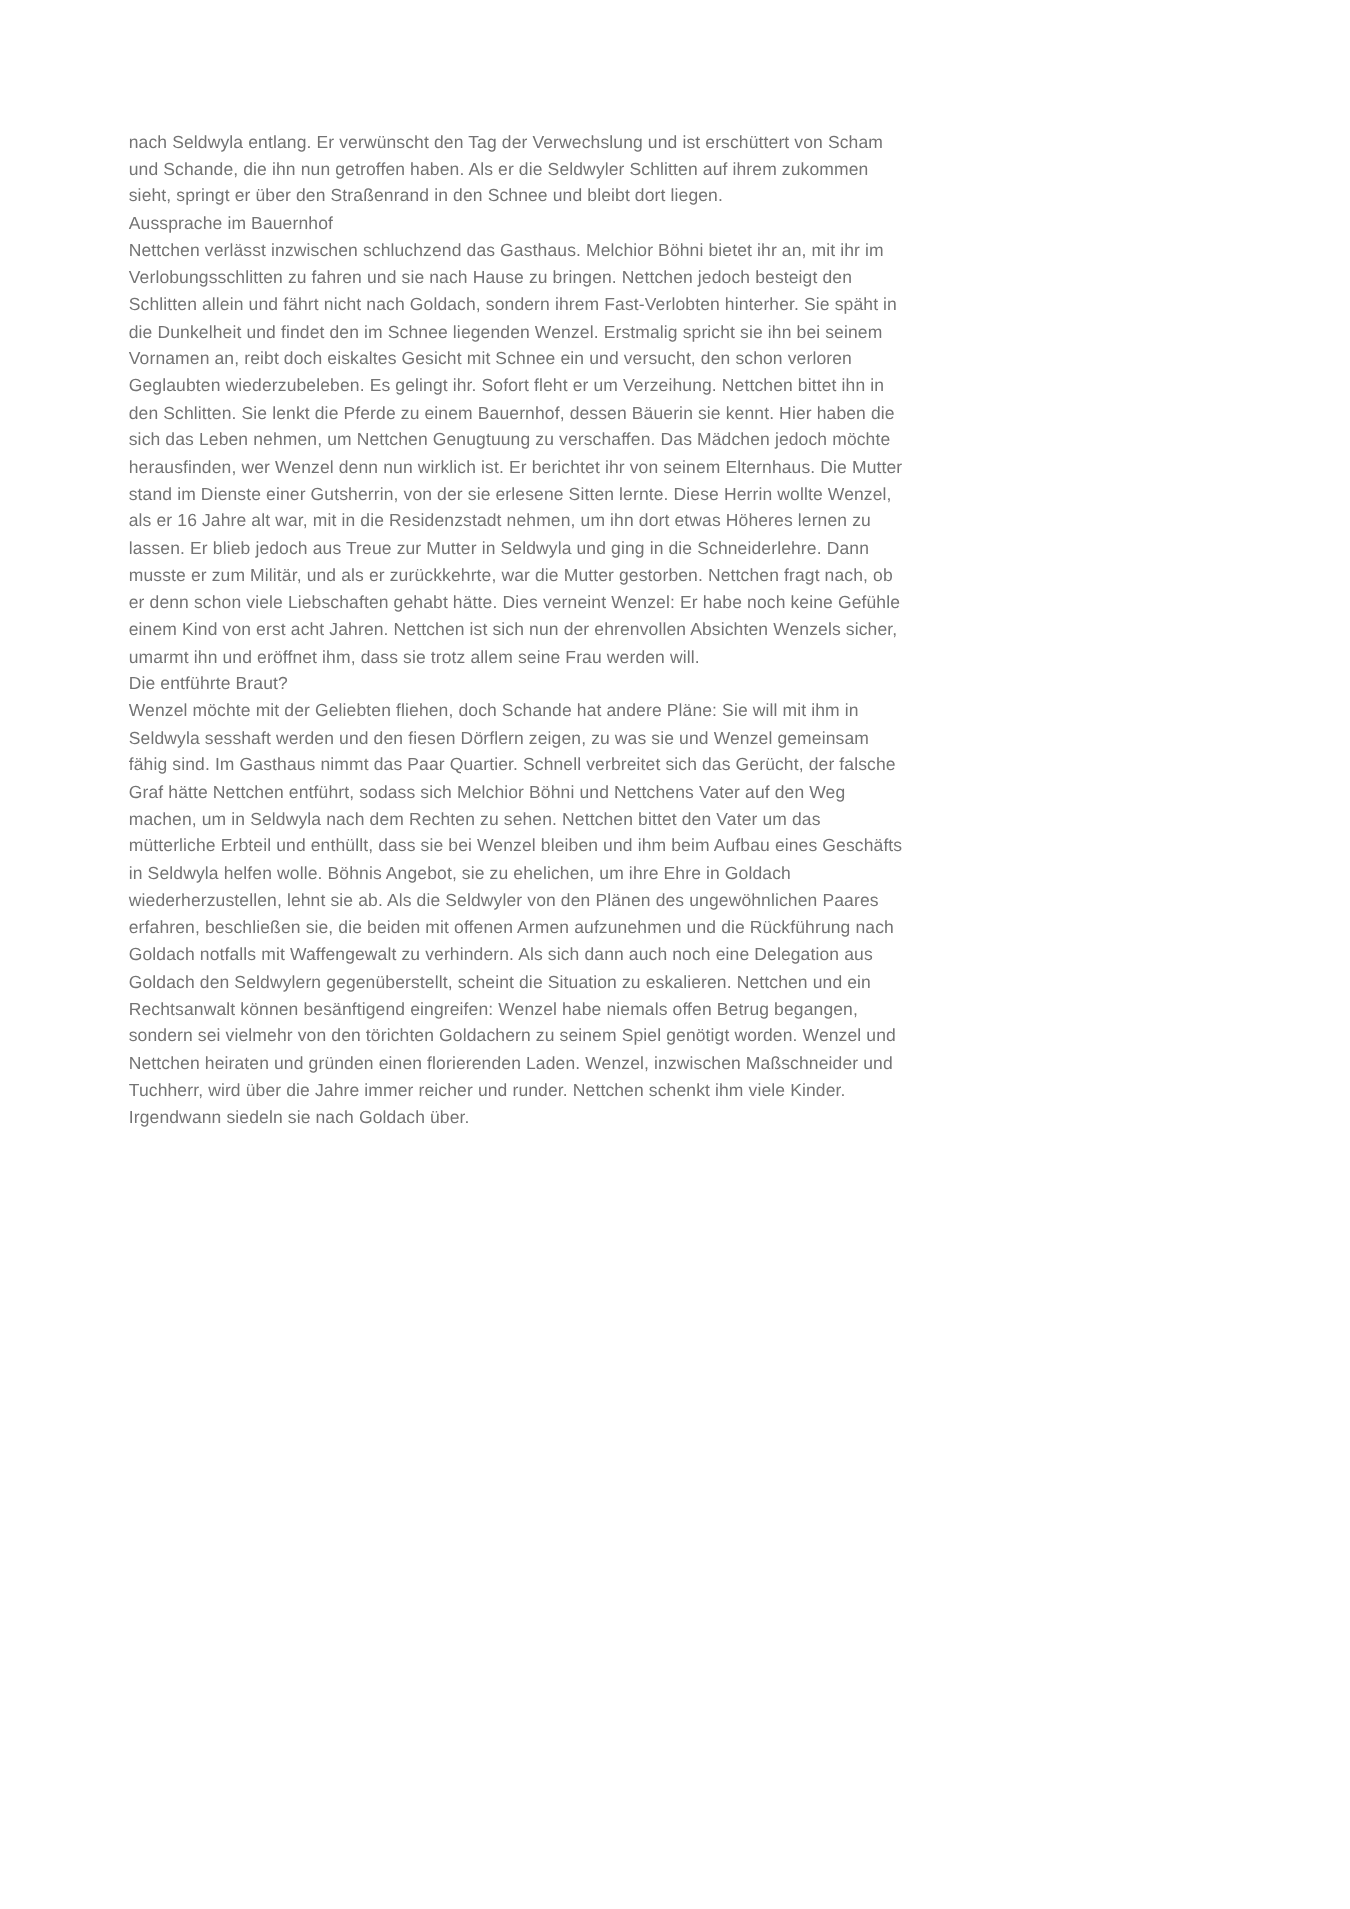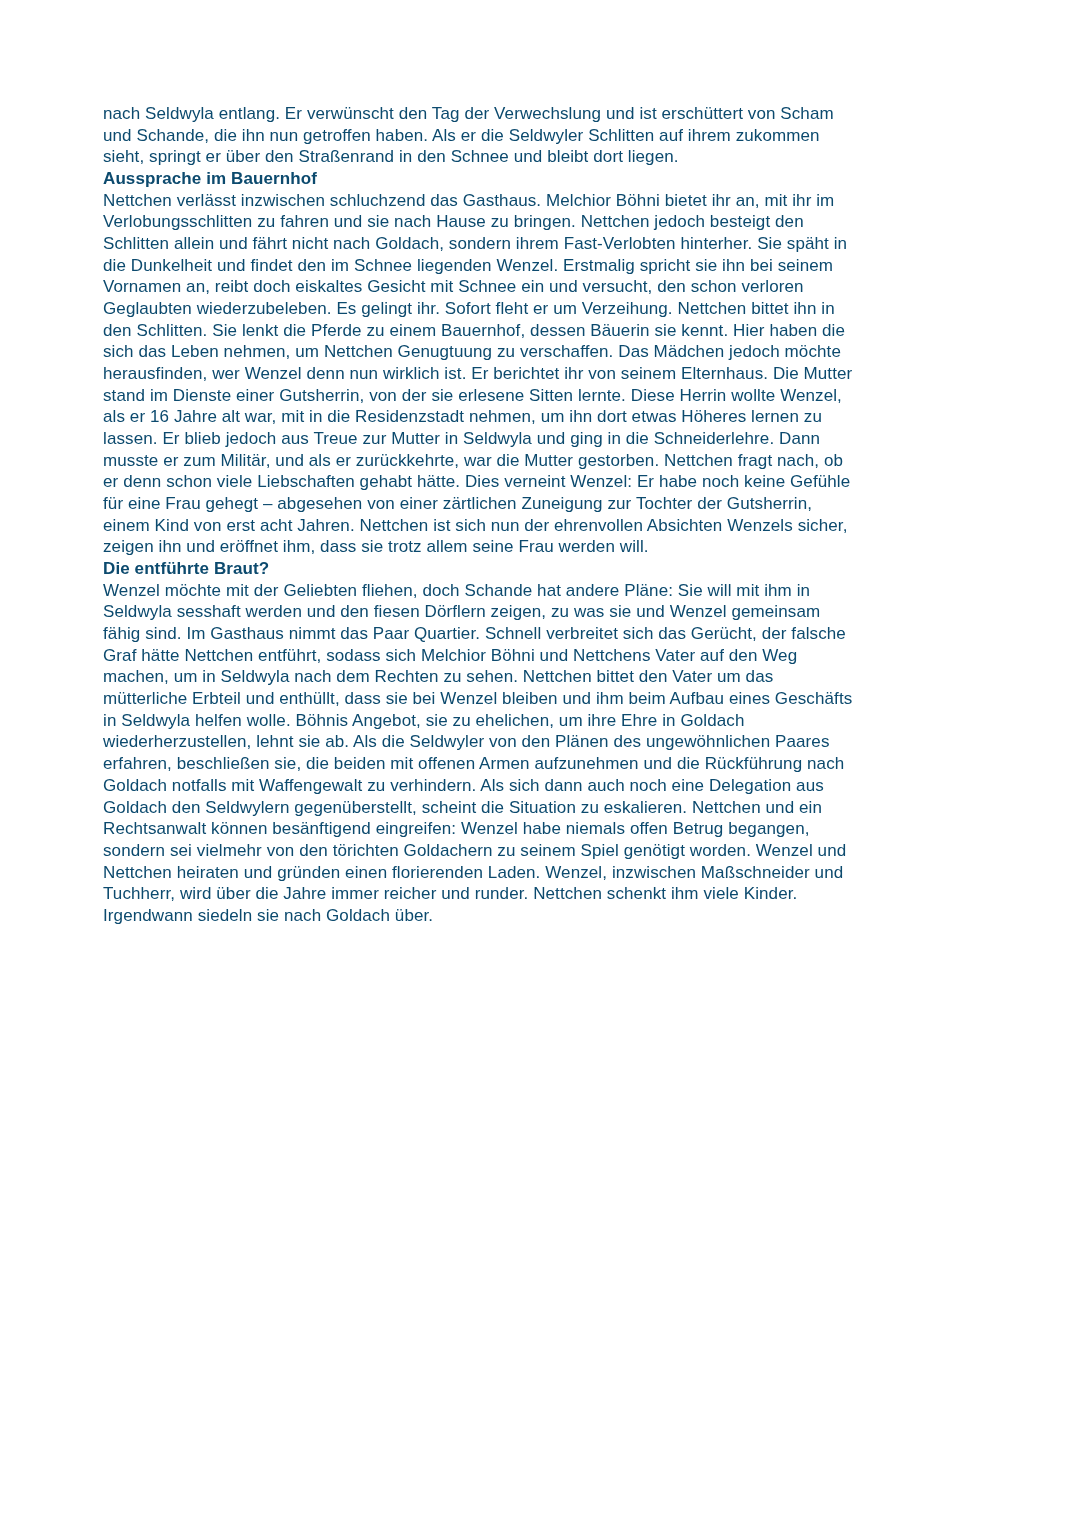--- a/index.html
+++ b/index.html
@@ -19,30 +19,30 @@
     top: 0;
     width: 1080px;
     height: 1527px;
     background: #ffffff;
   }
   .content {
     position: absolute;
     left: 103px;
     top: 103px;
     width: 880px;
-    color: #0c4a6e;
-    font-size: 17px;
+    color: #737373;
+    font-size: 14px;
     line-height: 21.67px;
     letter-spacing: 0.1px;
   }
   .line {
     white-space: nowrap;
   }
   .line.heading {
-    font-weight: 700; 
+    font-weight: 400; 
   }
 </style>
 </head>
 <body>
 
 <div class="page">
   <div class="content" id="content">
       <div class="line">nach Seldwyla entlang. Er verwünscht den Tag der Verwechslung und ist erschüttert von Scham</div>
       <div class="line">und Schande, die ihn nun getroffen haben. Als er die Seldwyler Schlitten auf ihrem zukommen</div>
       <div class="line">sieht, springt er über den Straßenrand in den Schnee und bleibt dort liegen.</div>
@@ -54,23 +54,22 @@
       <div class="line">Vornamen an, reibt doch eiskaltes Gesicht mit Schnee ein und versucht, den schon verloren</div>
       <div class="line">Geglaubten wiederzubeleben. Es gelingt ihr. Sofort fleht er um Verzeihung. Nettchen bittet ihn in</div>
       <div class="line">den Schlitten. Sie lenkt die Pferde zu einem Bauernhof, dessen Bäuerin sie kennt. Hier haben die</div>
       <div class="line">sich das Leben nehmen, um Nettchen Genugtuung zu verschaffen. Das Mädchen jedoch möchte</div>
       <div class="line">herausfinden, wer Wenzel denn nun wirklich ist. Er berichtet ihr von seinem Elternhaus. Die Mutter</div>
       <div class="line">stand im Dienste einer Gutsherrin, von der sie erlesene Sitten lernte. Diese Herrin wollte Wenzel,</div>
       <div class="line">als er 16 Jahre alt war, mit in die Residenzstadt nehmen, um ihn dort etwas Höheres lernen zu</div>
       <div class="line">lassen. Er blieb jedoch aus Treue zur Mutter in Seldwyla und ging in die Schneiderlehre. Dann</div>
       <div class="line">musste er zum Militär, und als er zurückkehrte, war die Mutter gestorben. Nettchen fragt nach, ob</div>
       <div class="line">er denn schon viele Liebschaften gehabt hätte. Dies verneint Wenzel: Er habe noch keine Gefühle</div>
-      <div class="line">für eine Frau gehegt – abgesehen von einer zärtlichen Zuneigung zur Tochter der Gutsherrin,</div>
       <div class="line">einem Kind von erst acht Jahren. Nettchen ist sich nun der ehrenvollen Absichten Wenzels sicher,</div>
-      <div class="line">zeigen ihn und eröffnet ihm, dass sie trotz allem seine Frau werden will.</div>
+      <div class="line">umarmt ihn und eröffnet ihm, dass sie trotz allem seine Frau werden will.</div>
       <div class="line heading">Die entführte Braut?</div>
       <div class="line">Wenzel möchte mit der Geliebten fliehen, doch Schande hat andere Pläne: Sie will mit ihm in</div>
       <div class="line">Seldwyla sesshaft werden und den fiesen Dörflern zeigen, zu was sie und Wenzel gemeinsam</div>
       <div class="line">fähig sind. Im Gasthaus nimmt das Paar Quartier. Schnell verbreitet sich das Gerücht, der falsche</div>
       <div class="line">Graf hätte Nettchen entführt, sodass sich Melchior Böhni und Nettchens Vater auf den Weg</div>
       <div class="line">machen, um in Seldwyla nach dem Rechten zu sehen. Nettchen bittet den Vater um das</div>
       <div class="line">mütterliche Erbteil und enthüllt, dass sie bei Wenzel bleiben und ihm beim Aufbau eines Geschäfts</div>
       <div class="line">in Seldwyla helfen wolle. Böhnis Angebot, sie zu ehelichen, um ihre Ehre in Goldach</div>
       <div class="line">wiederherzustellen, lehnt sie ab. Als die Seldwyler von den Plänen des ungewöhnlichen Paares</div>
       <div class="line">erfahren, beschließen sie, die beiden mit offenen Armen aufzunehmen und die Rückführung nach</div>

